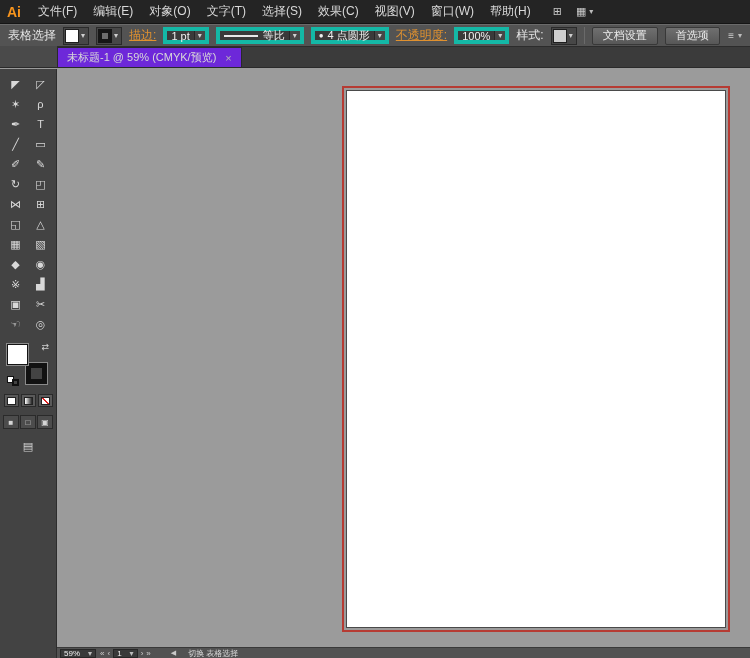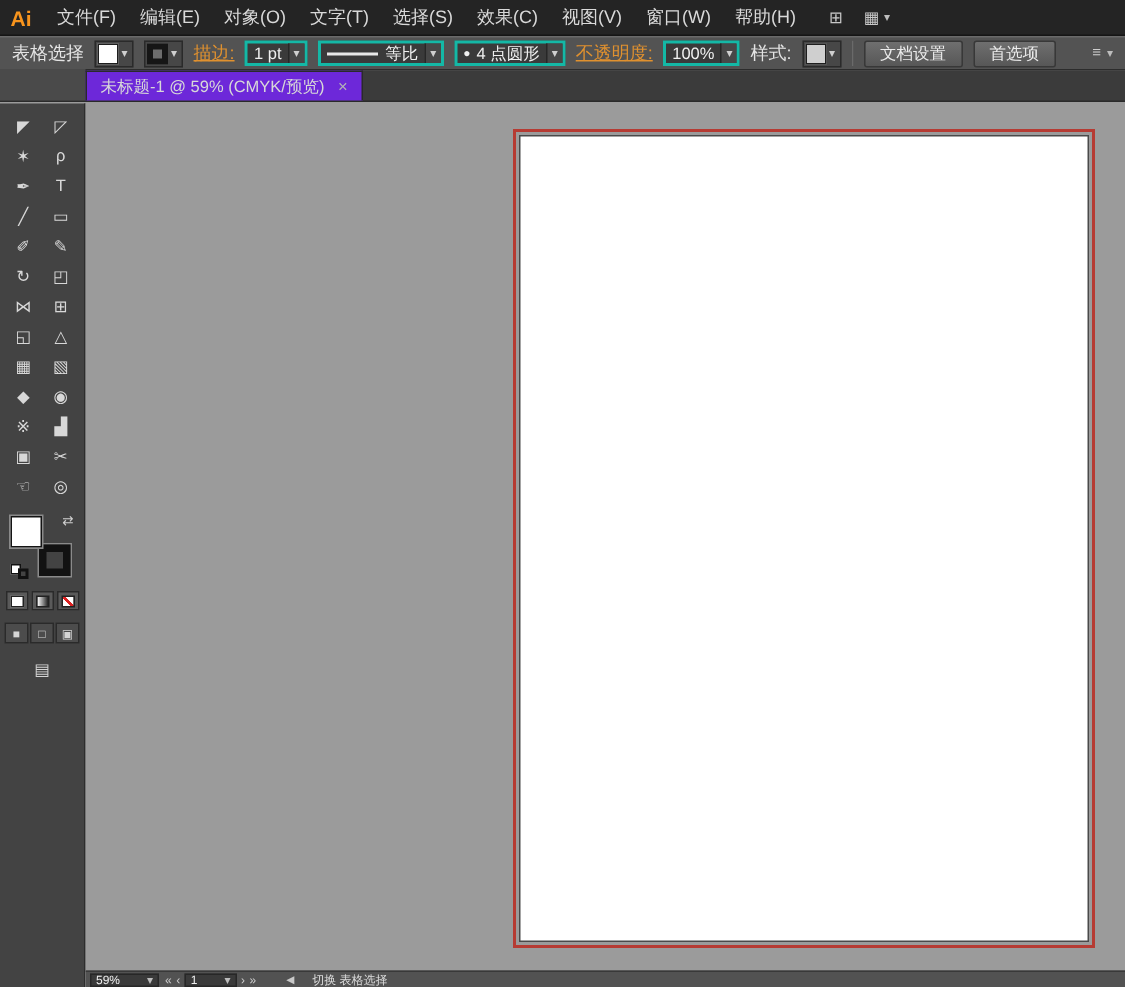--- a/index.html
+++ b/index.html
@@ -21,21 +21,21 @@
   .appbar-btn { display:flex; align-items:center; gap:3px; color:#c8c8c8; font-size:11px; }
   .tiny-caret { font-size:8px; color:#bdbdbd; }
 
   
   #controlbar {
     height:23px; background:#535353; border-top:1px solid #6a6a6a;
     border-bottom:1px solid #2c2c2c; display:flex; align-items:center;
     gap:7px; padding:0 8px; font-size:12px; color:#e4e4e4; white-space:nowrap;
   }
   .field {
-    background:#3a3a3a; border:2px solid #14b8a6; height:17px;
+    background:#3a3a3a; border:4px solid #14b8a6; height:17px;
     display:flex; align-items:center; font-size:11px; color:#efefef; padding-left:4px;
   }
   .field .caret {
     font-size:8px; color:#cfcfcf; padding:0 3px; margin-left:4px;
     border-left:1px solid #272727; height:100%; display:flex; align-items:center;
     background:#474747;
   }
   .link { color:#e0912f; text-decoration:underline; }
   .swatch-ctl { display:flex; align-items:center; background:#474747; border:1px solid #2a2a2a; height:18px; padding:1px; }
   .swatch-ctl .caret { font-size:8px; color:#cfcfcf; padding:0 2px; }
@@ -112,21 +112,21 @@
 
   
   #statusbar {
     position:absolute; left:0; right:0; bottom:0; height:11px;
     background:#525252; border-top:1px solid #393939;
     display:flex; align-items:center; gap:4px; padding:0 3px;
     font-size:8px; color:#e0e0e0;
   }
   .status-field {
     background:#3a3a3a; border:1px solid #272727; height:9px;
-    display:flex; align-items:center; padding:0 3px; gap:18px; font-size:8px; color:#efefef;
+    display:flex; align-items:center; padding:0 3px; gap:8px; font-size:8px; color:#efefef;
   }
   .status-nav { display:flex; align-items:center; gap:3px; color:#cfcfcf; font-size:8px; }
   .status-hint { margin-left:8px; color:#dcdcdc; }
 </style>
 </head>
 <body>
 
 <div id="menubar">
   <span class="logo">Ai</span>
   <span class="menu-item">文件(F)</span>

